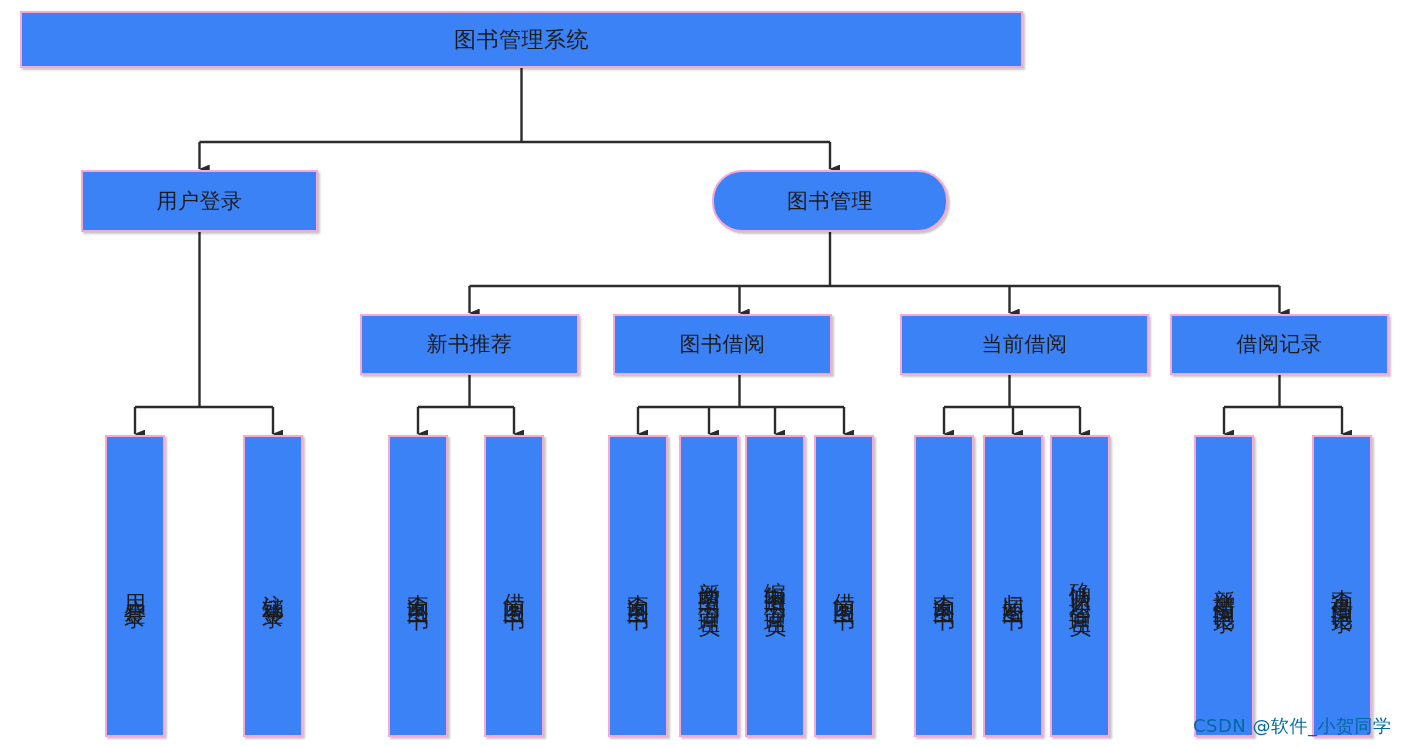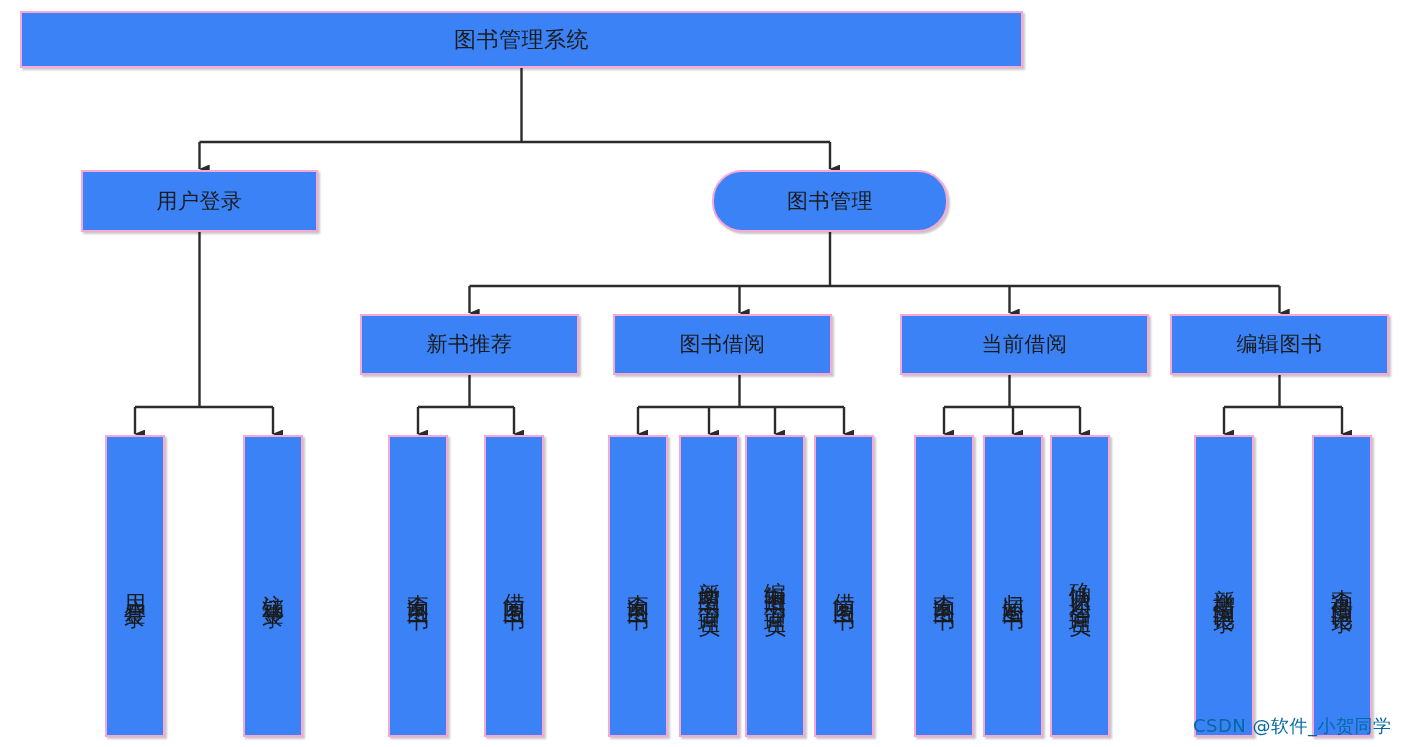--- a/index.html
+++ b/index.html
@@ -133,21 +133,21 @@
   <div class="node horiz" id="n-l3_1" style="left: 360px; top: 314px; width: 219px; height: 61px;">
     <span class="label">新书推荐</span>
   </div>
   <div class="node horiz" id="n-l3_2" style="left: 613px; top: 314px; width: 219px; height: 61px;">
     <span class="label">图书借阅</span>
   </div>
   <div class="node horiz" id="n-l3_3" style="left: 900px; top: 314px; width: 249px; height: 61px;">
     <span class="label">当前借阅</span>
   </div>
   <div class="node horiz" id="n-l3_4" style="left: 1170px; top: 314px; width: 219px; height: 61px;">
-    <span class="label">编辑图书</span>
+    <span class="label">借阅记录</span>
   </div>
 
   <div class="node vert" id="n-leaf_1" style="left: 105px; top: 435px; width: 60px; height: 302px;">
     <span class="label">用户登录</span>
   </div>
   <div class="node vert" id="n-leaf_2" style="left: 243px; top: 435px; width: 60px; height: 302px;">
     <span class="label">注销登录</span>
   </div>
   <div class="node vert" id="n-leaf_3" style="left: 388px; top: 435px; width: 60px; height: 302px;">
     <span class="label">查询图书</span>

